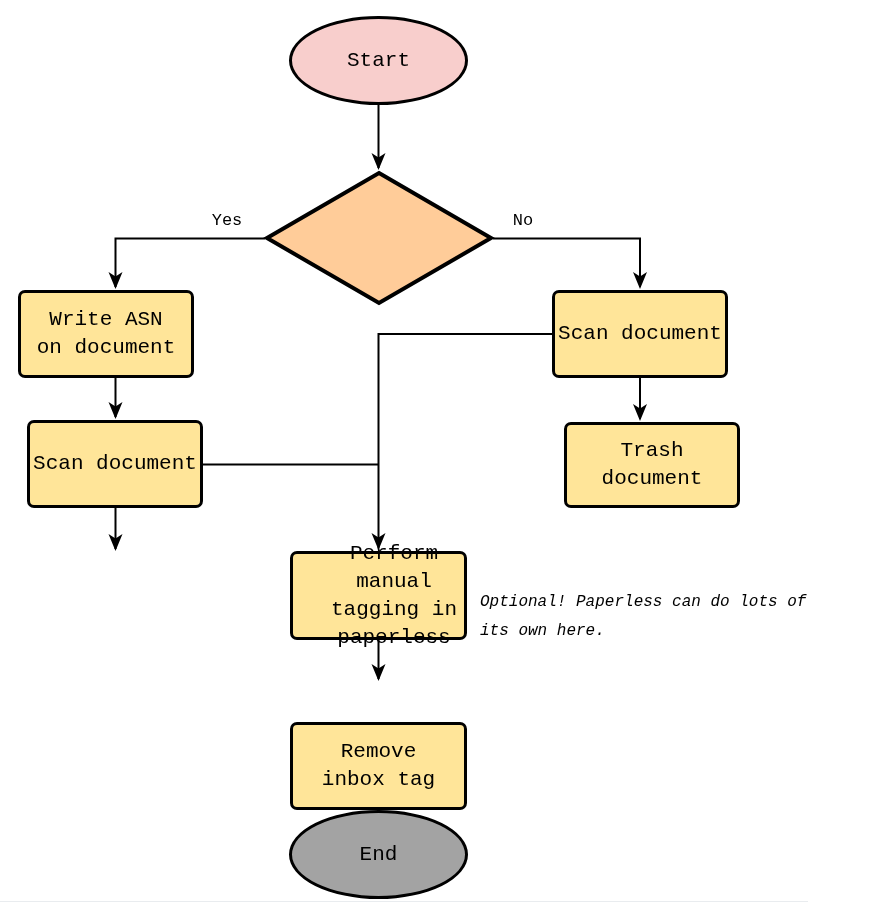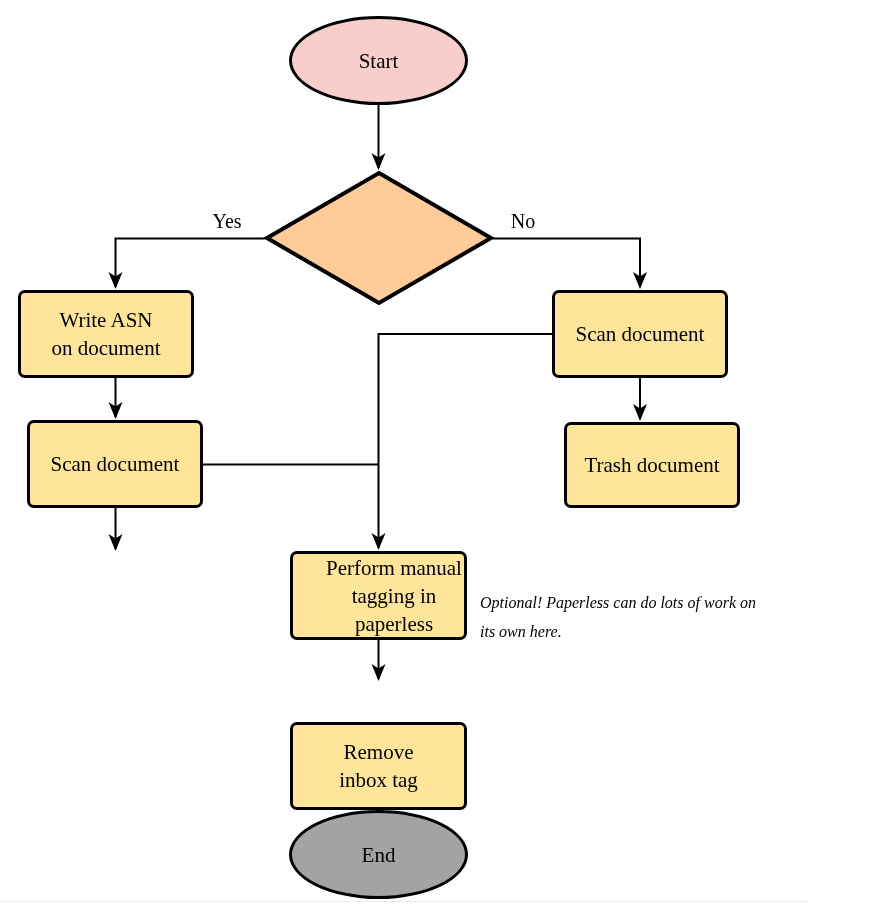--- a/index.html
+++ b/index.html
@@ -1,31 +1,31 @@
 <!DOCTYPE html>
 <html><head>
 <meta charset="utf-8">
 <style>
   html,body{margin:0;padding:0;background:#fff;}
   .canvas{
     position:relative;width:808px;height:907px;background:#ffffff;
-    font-family:Liberation Serif, serif;color:#000;overflow:hidden;
+    font-family:Liberation Mono, monospace;color:#000;overflow:hidden;
   }
   svg.wires{position:absolute;left:0;top:0;z-index:0;}
   .node{
     position:absolute;z-index:1;display:flex;align-items:center;justify-content:center;
     text-align:center;font-size:21px;line-height:28px;white-space:pre-line;
     box-sizing:border-box;color:#000;
   }
   .proc{border:3px solid #000;border-radius:7px;}
   .oval{border:3.5px solid #000;border-radius:50%;}
   .ghost{background:transparent !important;border:none;}
   .edge-label{
     position:absolute;z-index:2;transform:translate(-50%,-50%);
-    font-size:20px;line-height:22px;background:#fff;padding:0 3px;
+    font-size:17px;line-height:22px;background:#fff;padding:0 3px;
   }
   .annotation{
     position:absolute;z-index:1;font-style:italic;font-size:16px;line-height:29px;
     white-space:pre-line;
   }
   .hairline{position:absolute;left:0;width:888px;height:1px;z-index:0;}
 
   
   .n-start  {left:289px;top:16px; width:179px;height:89px;}
   .n-decide {left:265px;top:171px;width:228px;height:134px;}

